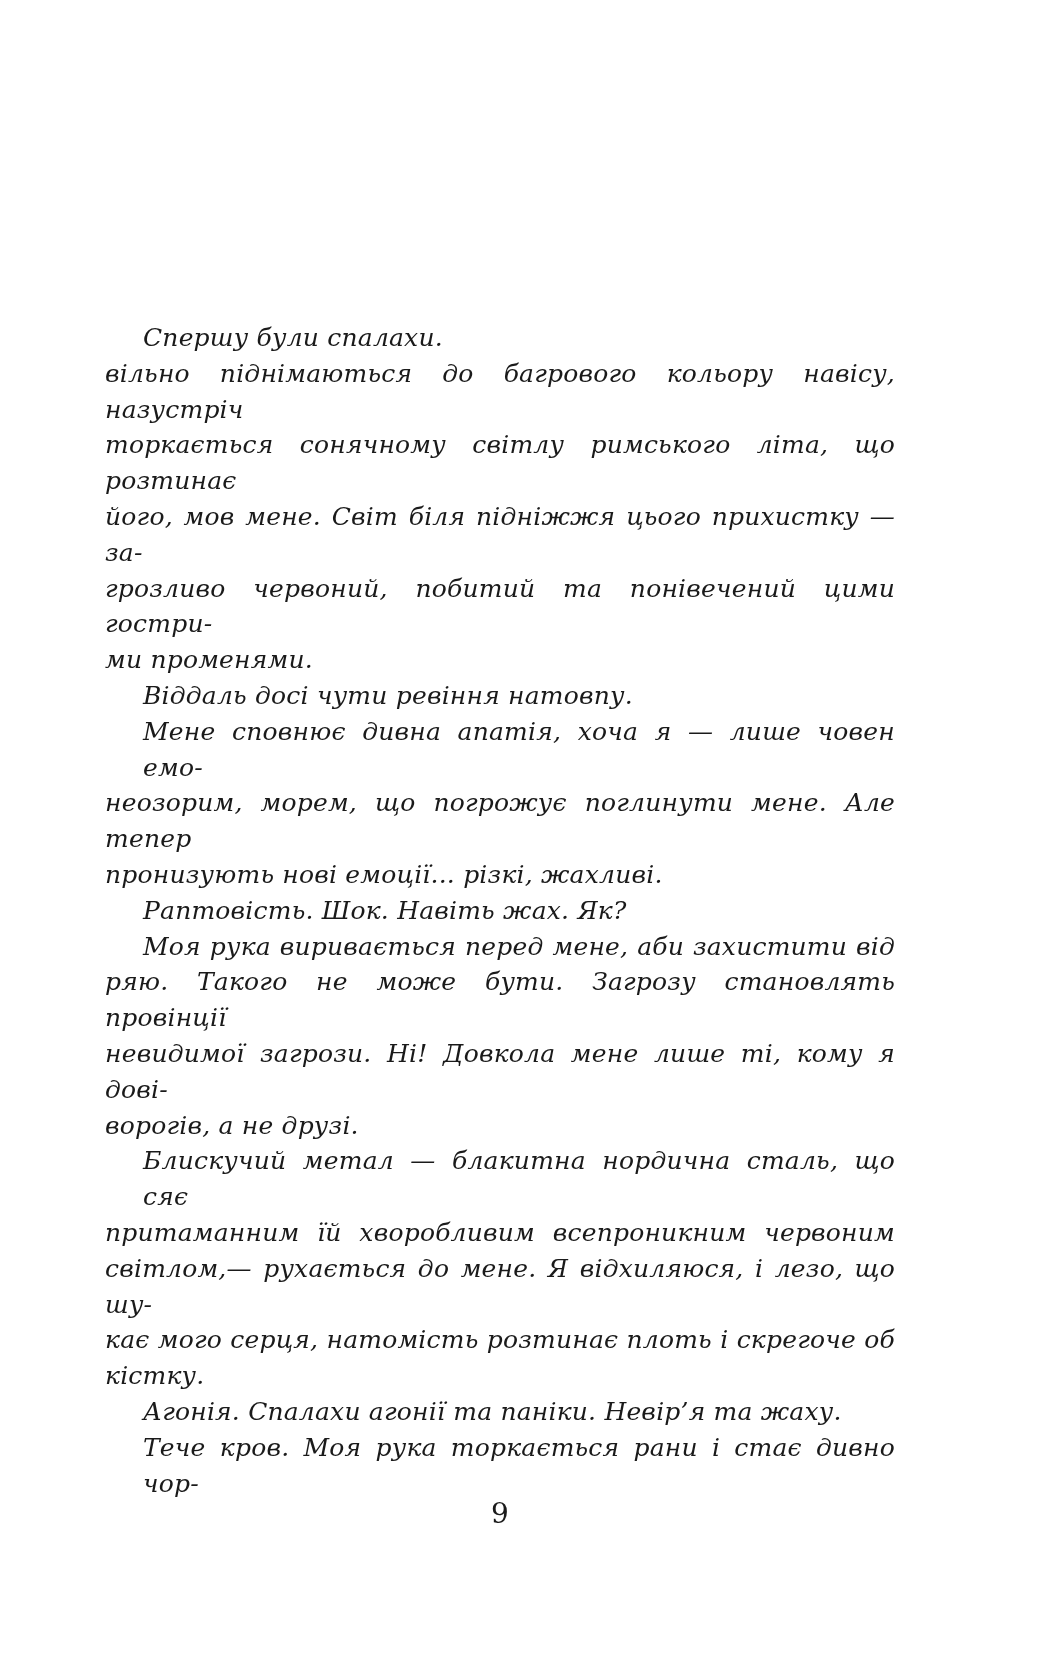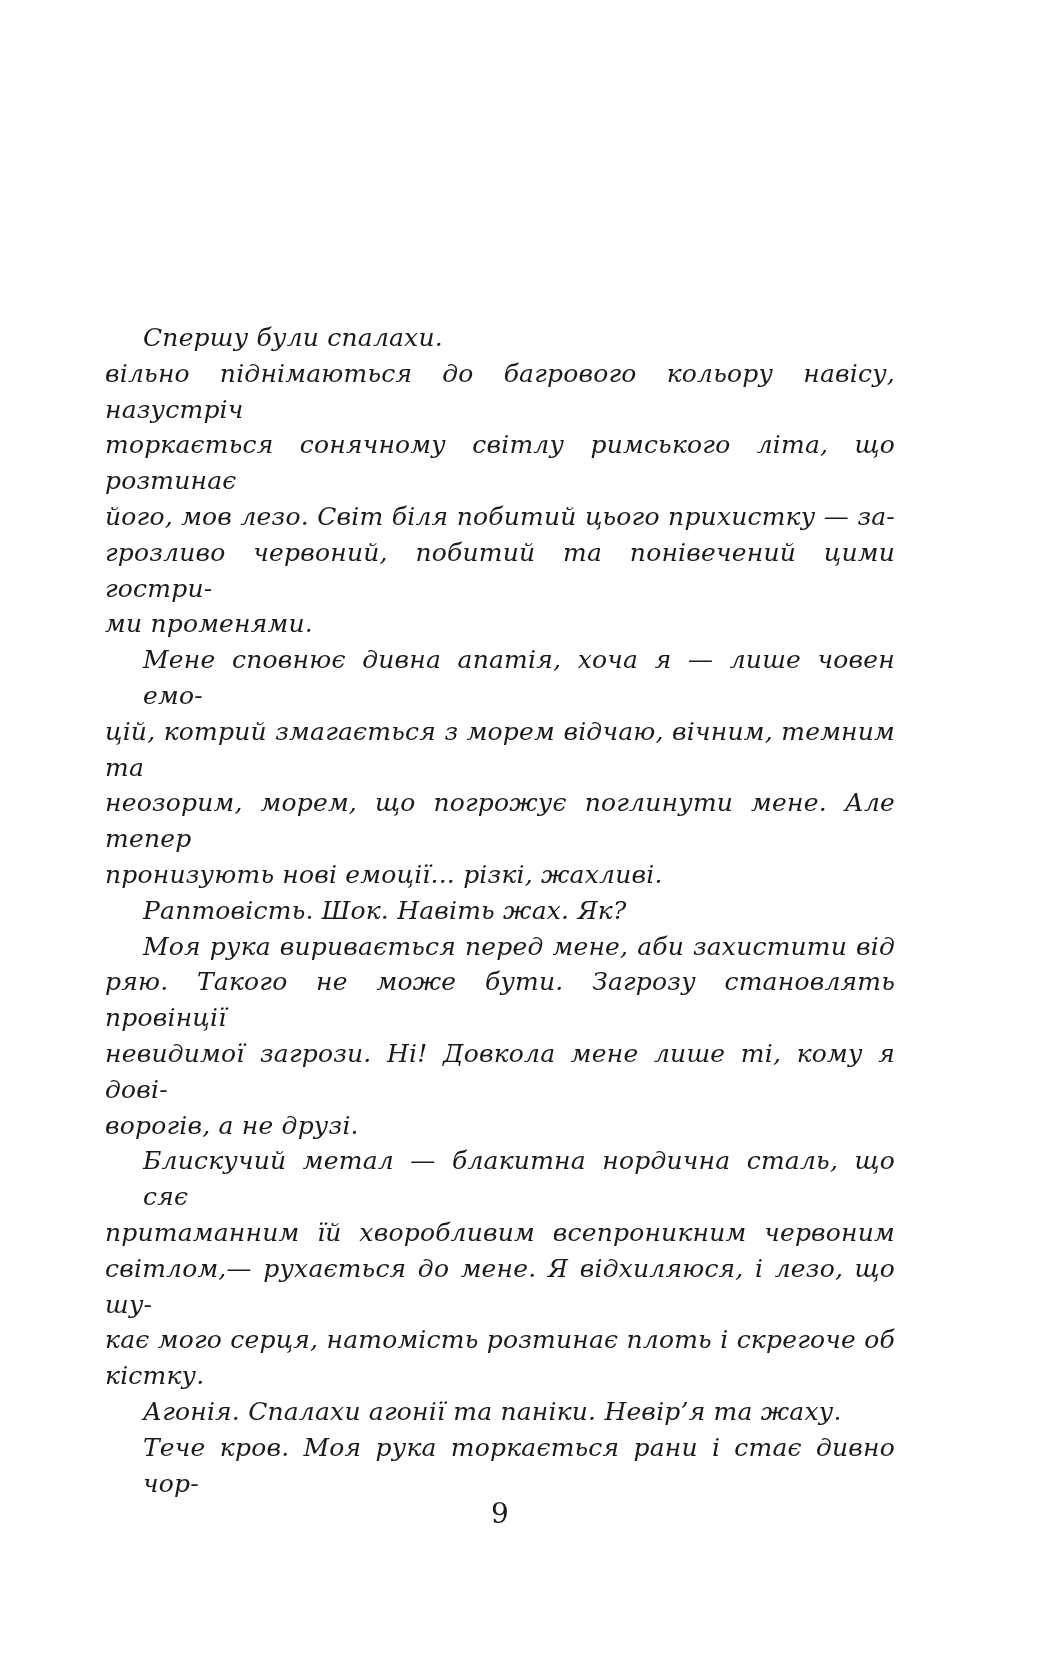--- a/index.html
+++ b/index.html
@@ -56,27 +56,29 @@
 <body>
 
 <div class="book-page">
   <main class="text-block">
       <div class="paragraph">
         <div class="line first">Спершу були спалахи.</div>
       </div>
       <div class="paragraph">
         <div class="line just">вільно піднімаються до багрового кольору навісу, назустріч</div>
         <div class="line just">торкається сонячному світлу римського літа, що розтинає</div>
-        <div class="line just">його, мов лезо. Світ біля побитий цього прихистку — за-</div>
+        <div class="line just">його, мов мене. Світ біля підніжжя цього прихистку — за-</div>
         <div class="line just">грозливо червоний, побитий та понівечений цими гостри-</div>
         <div class="line">ми променями.</div>
       </div>
       <div class="paragraph">
+        <div class="line first">Віддаль досі чути ревіння натовпу.</div>
+      </div>
+      <div class="paragraph">
         <div class="line first just">Мене сповнює дивна апатія, хоча я — лише човен емо-</div>
-        <div class="line just">цій, котрий змагається з морем відчаю, вічним, темним та</div>
         <div class="line just">неозорим, морем, що погрожує поглинути мене. Але тепер</div>
         <div class="line">пронизують нові емоції... різкі, жахливі.</div>
       </div>
       <div class="paragraph">
         <div class="line first">Раптовість. Шок. Навіть жах. Як?</div>
       </div>
       <div class="paragraph">
         <div class="line first just">Моя рука виривається перед мене, аби захистити від</div>
         <div class="line just">ряю. Такого не може бути. Загрозу становлять провінції</div>
         <div class="line just">невидимої загрози. Ні! Довкола мене лише ті, кому я дові-</div>

